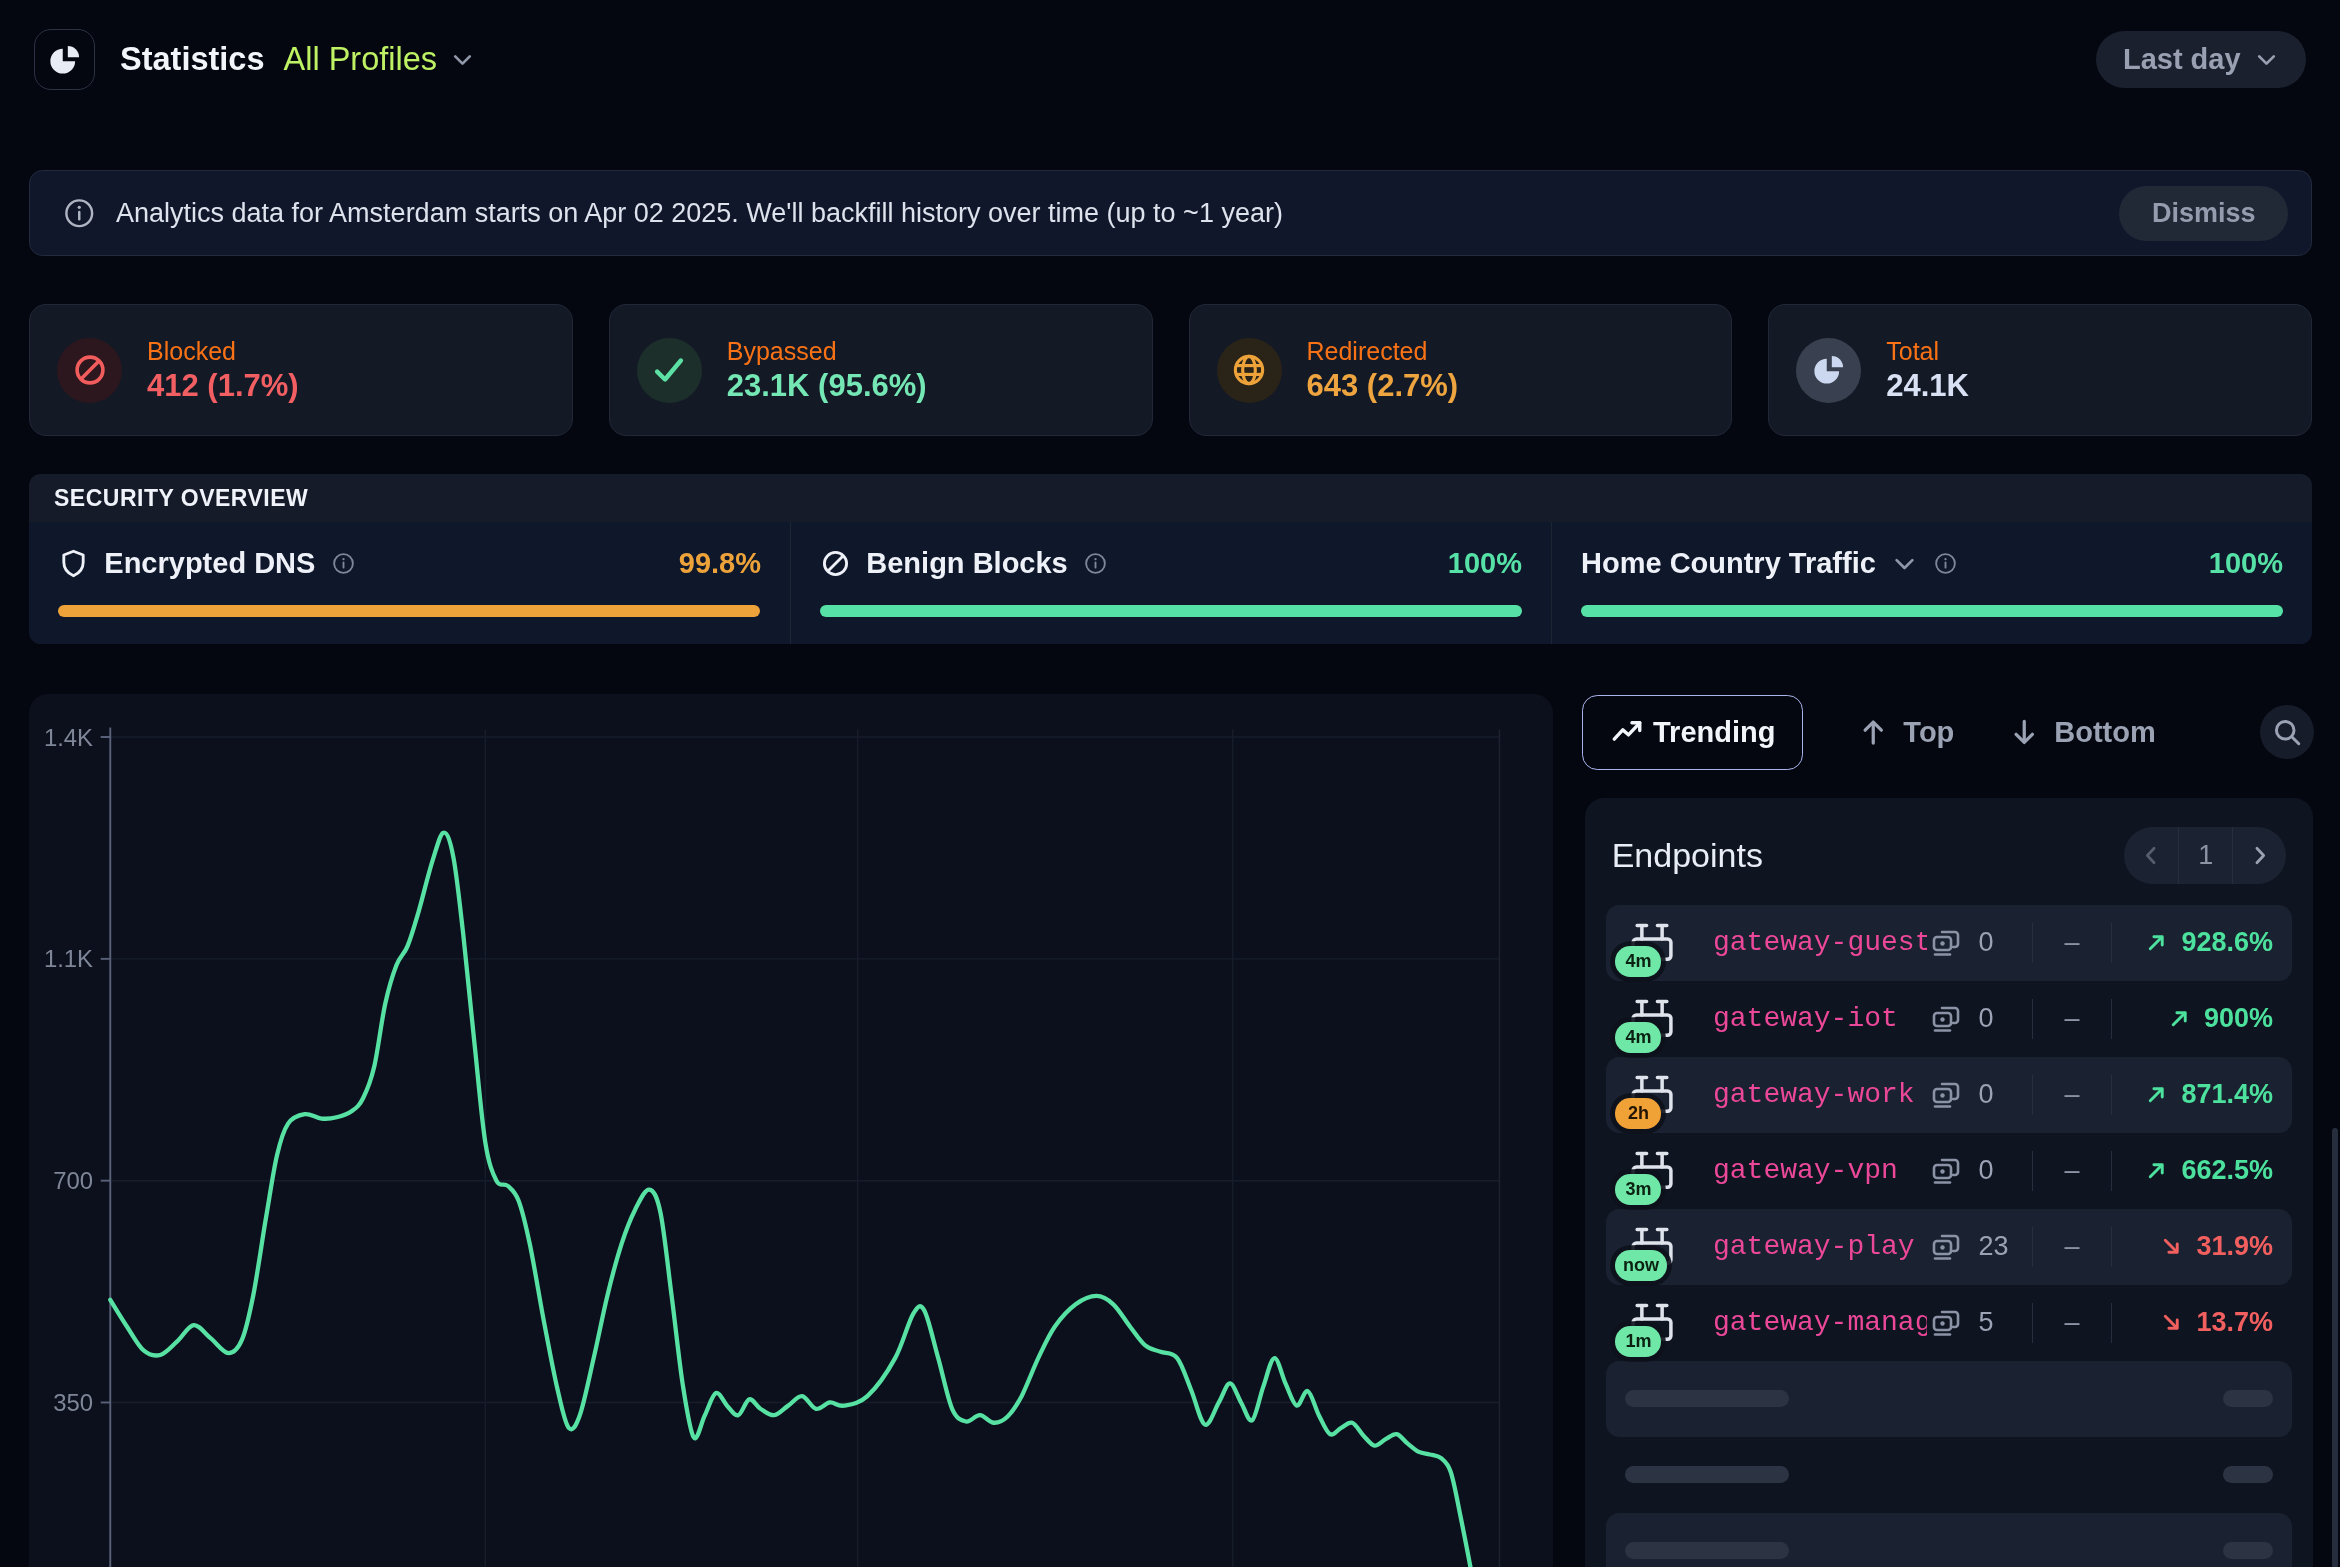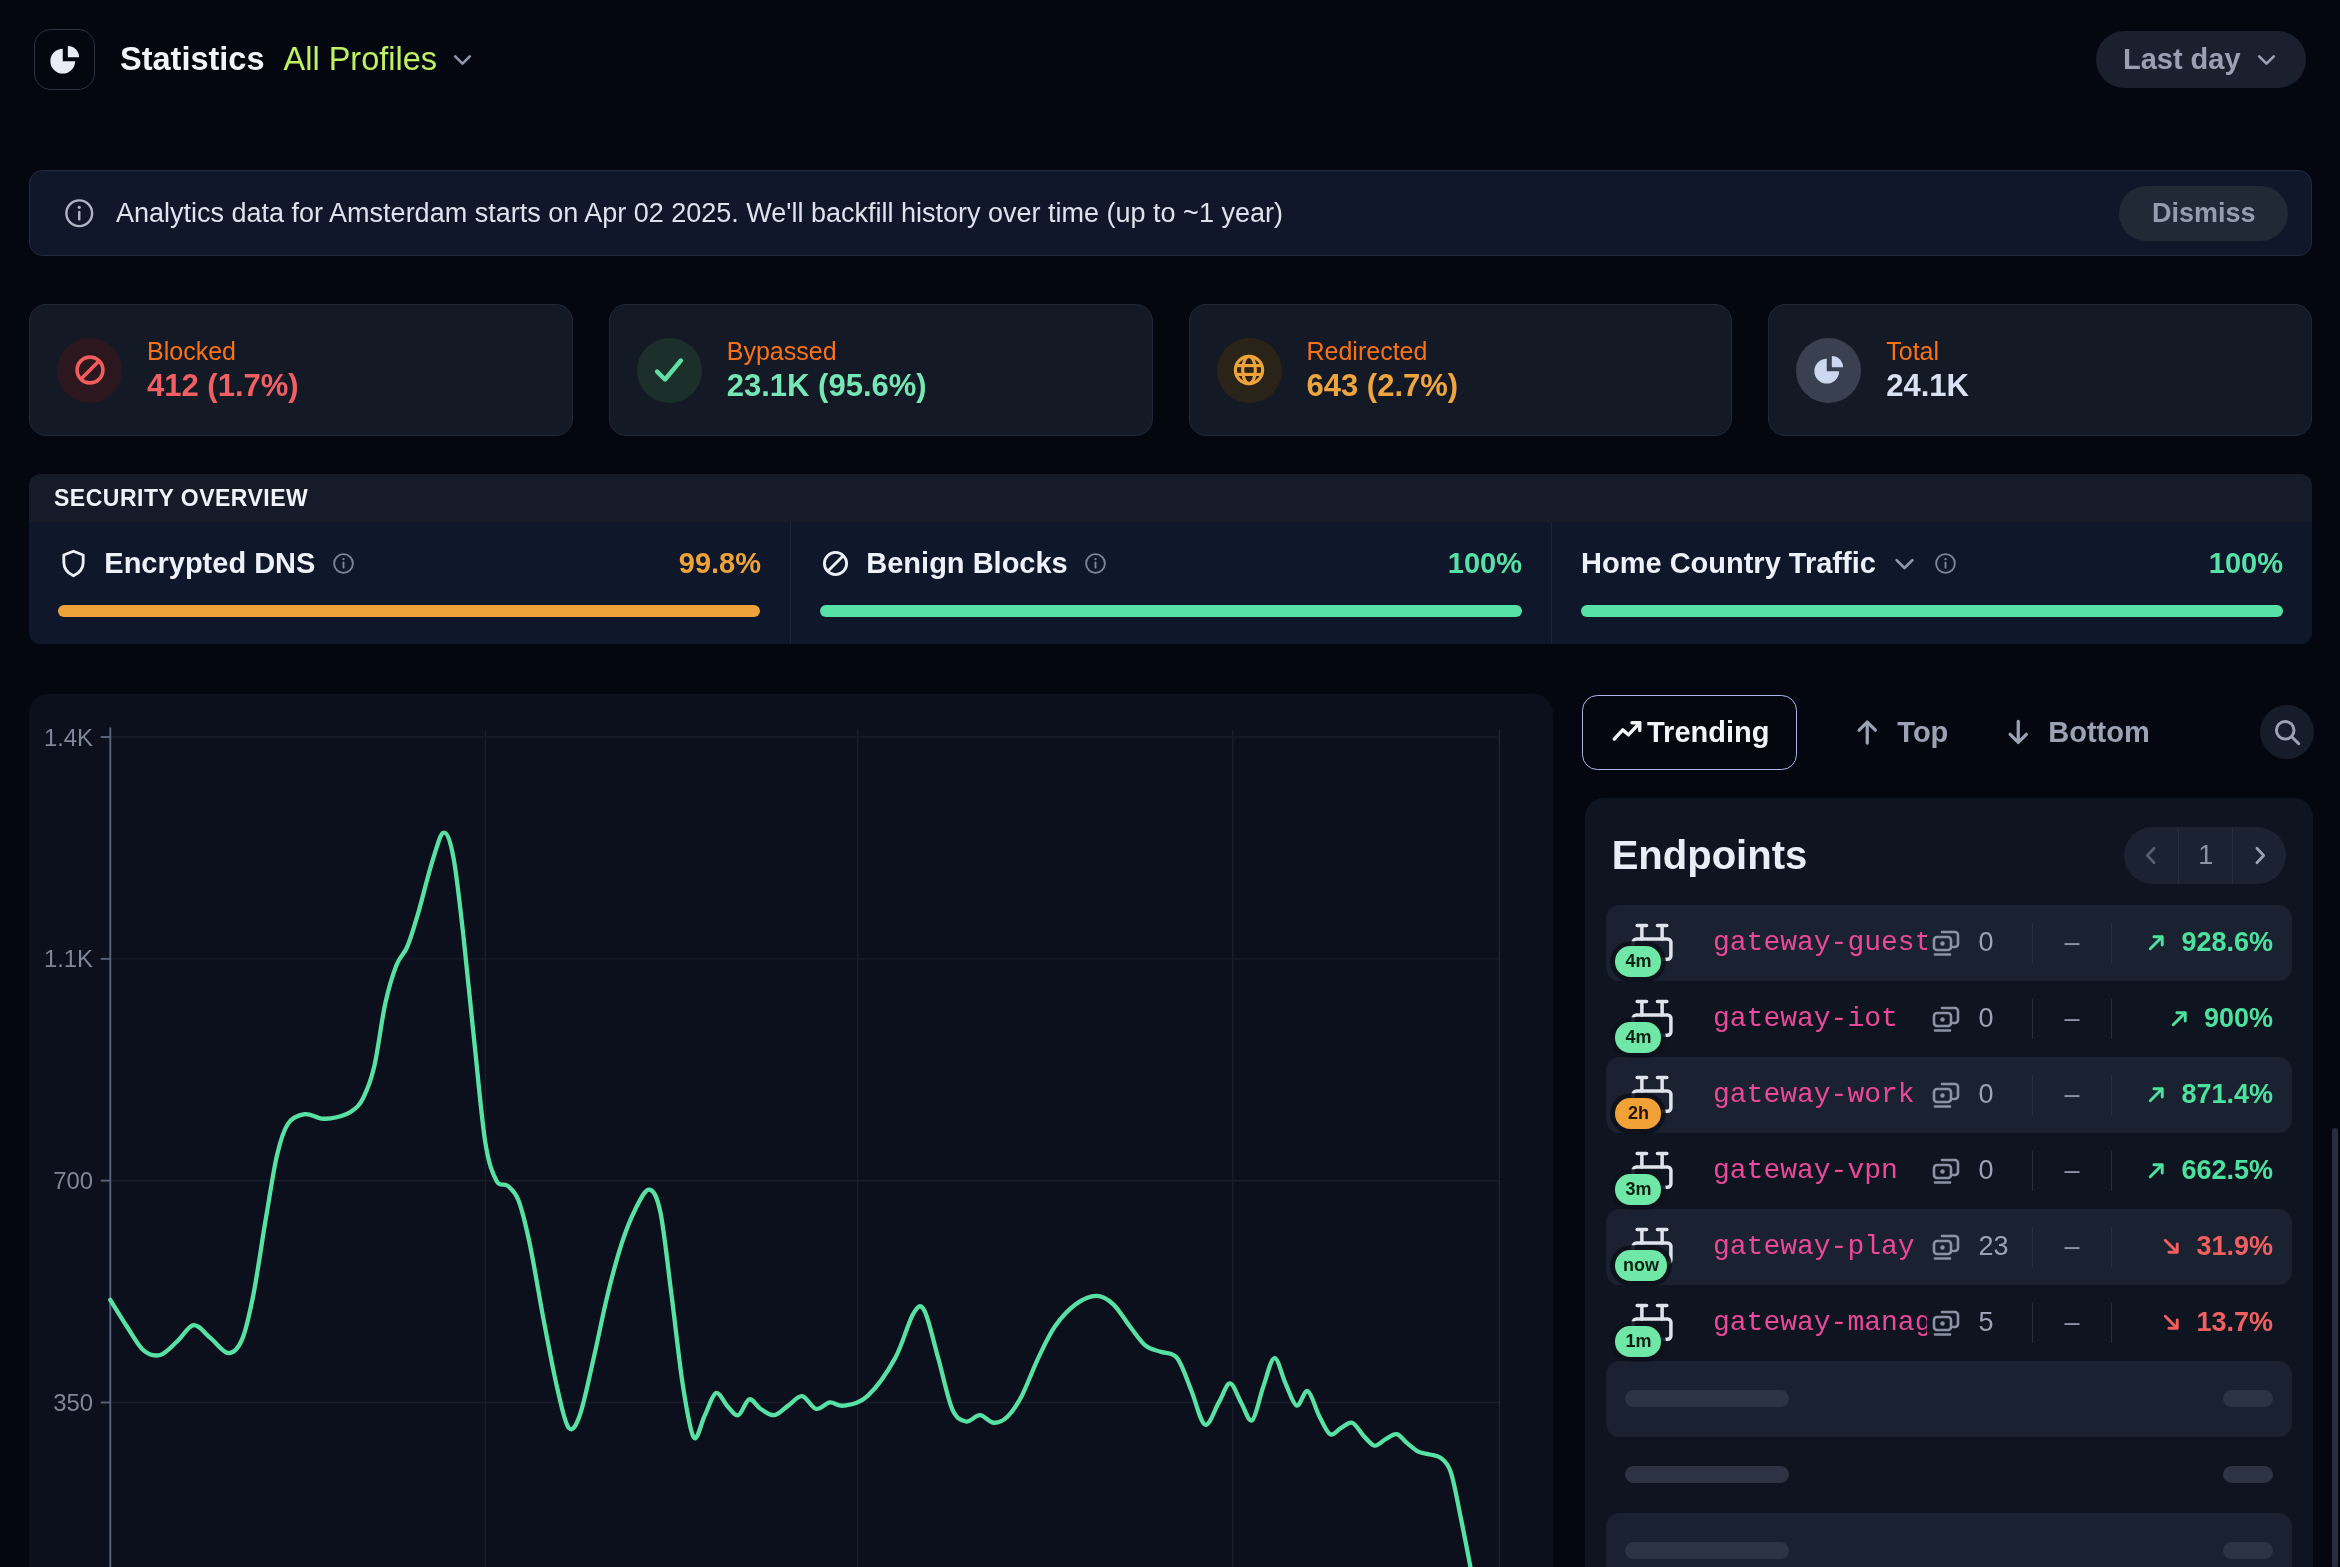--- a/index.html
+++ b/index.html
@@ -59,35 +59,35 @@
   .sec-bar { height:12.4px; border-radius:6.7px; }
 
   
   .chart-panel { position:absolute; top:694px; left:29px; width:1524px; height:937px;
                  background:#0c101c; border-radius:19px; overflow:hidden; }
 
   
   .controls { position:absolute; top:694px; left:1582px; width:732px; height:76px;
               display:flex; align-items:center; }
   .trending-btn { height:75px; border:1.9px solid #aab5ec; border-radius:15.3px; background:transparent;
-                  display:flex; align-items:center; gap:3px; padding:0 27px; cursor:pointer; }
+                  display:flex; align-items:center; gap:9px; padding:0 27px; cursor:pointer; }
   .trending-btn span { font-size:29px; font-weight:600; color:#f2f5fa; font-family:inherit; }
   .ghost-btn { background:none; border:none; display:flex; align-items:center; gap:13.4px;
                cursor:pointer; font-family:inherit; }
   .ghost-btn span { font-size:29px; font-weight:600; color:#9aa2b4; }
   .top-btn { margin-left:54px; }
   .bottom-btn { margin-left:54px; }
   .search-btn { margin-left:auto; width:54px; height:54px; border-radius:50%;
                 background:#161c2a; border:none; display:flex; align-items:center;
                 justify-content:center; cursor:pointer; }
 
   .endpoints { position:absolute; top:798px; left:1585px; width:728px; height:841px;
                background:#0f1421; border-radius:19px; padding:23px 21px; overflow:hidden; }
   .ep-head { display:flex; align-items:center; margin:5.7px 5.7px 21px 5.7px; }
-  .ep-title { font-size:40px; font-weight:700; color:#e9edf6; }
+  .ep-title { font-size:34px; font-weight:400; color:#e9edf6; }
   .pager { margin-left:auto; background:#1b2231; border-radius:29px; height:57px;
            display:flex; align-items:center; overflow:hidden; }
   .pager-seg { width:54px; height:57px; display:flex; align-items:center; justify-content:center;
                cursor:pointer; }
   .pager-seg + .pager-seg { border-left:1px solid #262d3d; }
   .pager-page { font-size:27px; color:#8b93a5; }
 
   .ep-row { height:76px; display:flex; align-items:center; padding:0 19px; border-radius:13.4px; }
   .ep-row.alt { background:#1a2130; }
   .ep-icon-wrap { position:relative; width:54px; height:54px; flex:none; }

